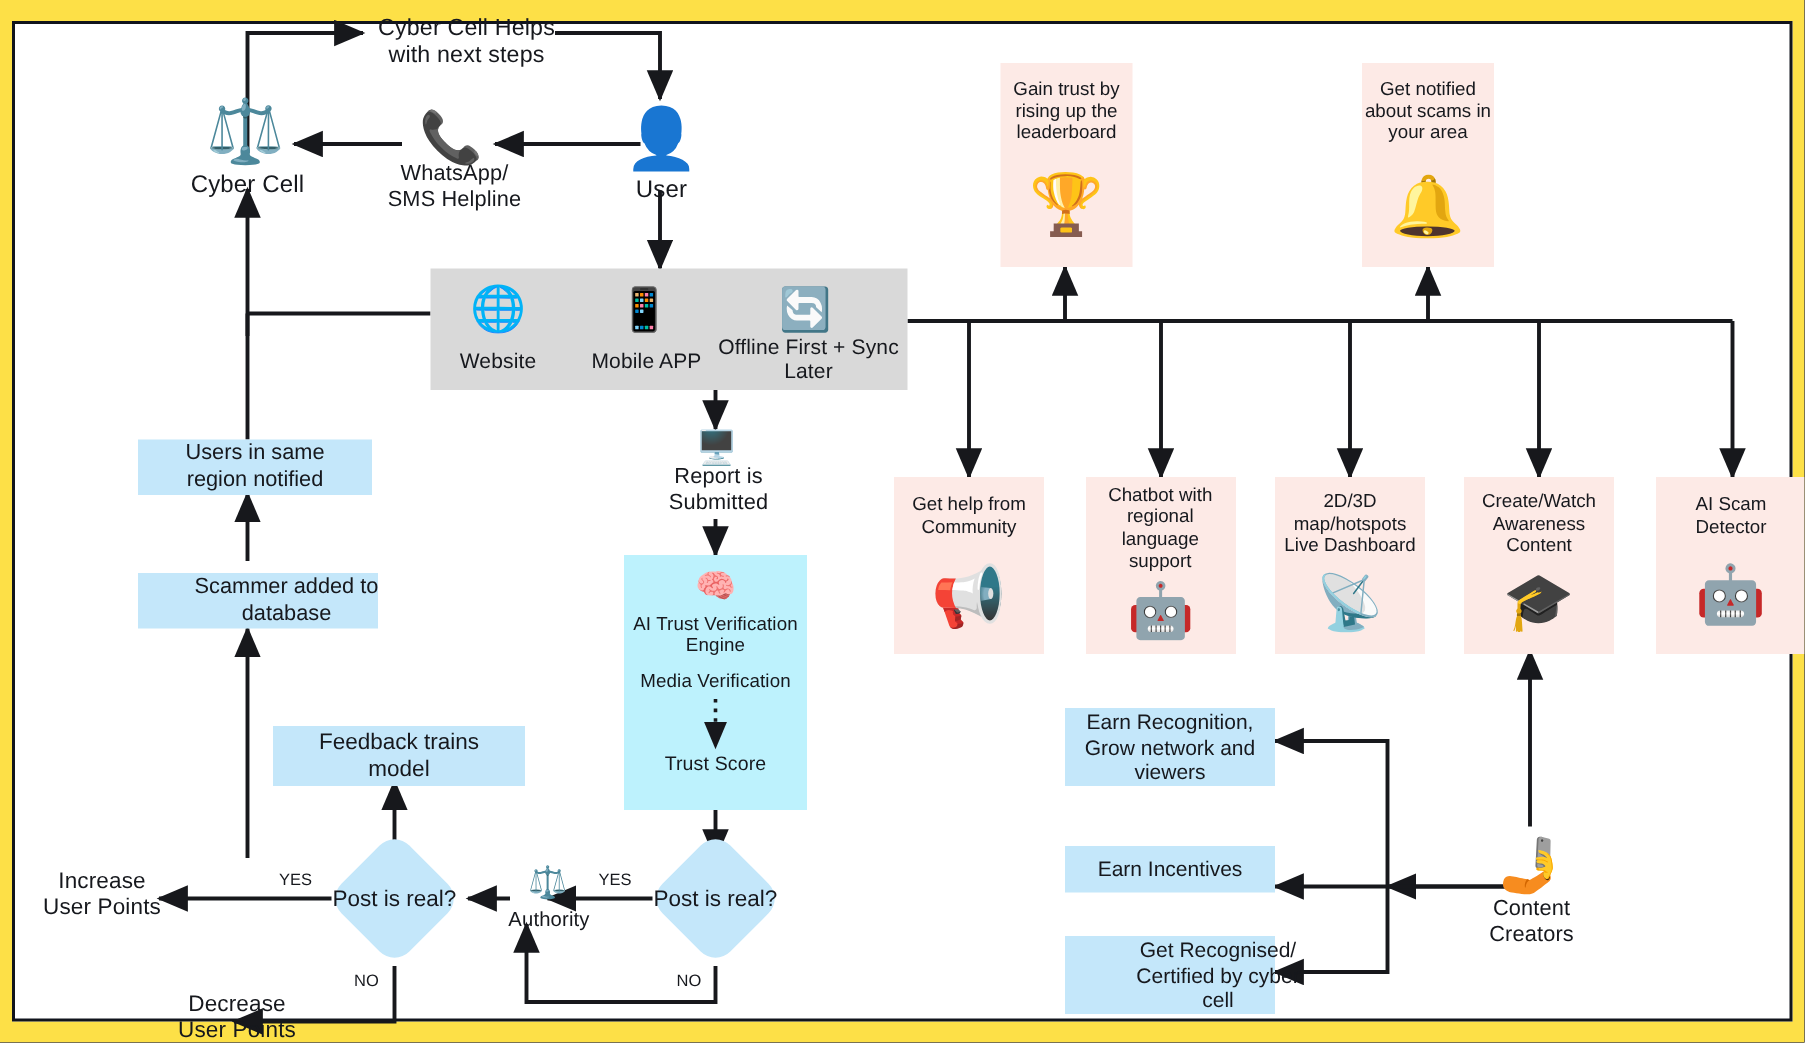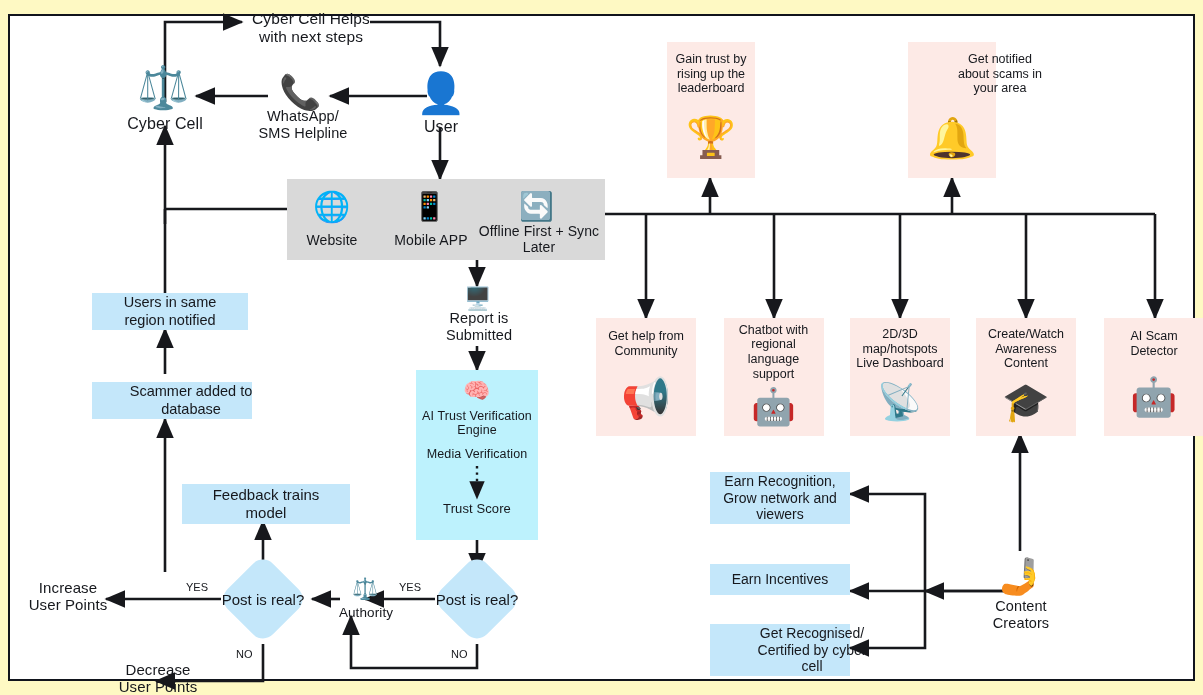--- a/index.html
+++ b/index.html
@@ -1,18 +1,18 @@
 <!DOCTYPE html>
 <html><head>
 <meta charset="utf-8">
 <style>
   html,body{margin:0;padding:0;background:#12151d;}
   body{font-family:"Liberation Sans", sans-serif;}
   #canvas{
-    position:relative;width:1203px;height:695px;background:#fef9c3;
+    position:relative;width:1203px;height:695px;background:#fde047;
     overflow:hidden;
   }
   #sheet{
     position:absolute;left:8px;top:14px;width:1187px;height:667px;
     background:#ffffff;border:2px solid #11141c;box-sizing:border-box;
   }
   .node{position:absolute;box-sizing:border-box;}
   .lbl{
     position:absolute;text-align:center;color:#16181d;
     line-height:1.15;letter-spacing:.1px;white-space:pre-line;
@@ -180,21 +180,21 @@
     <div class="smalllbl" style="left:389px;top:565px;">YES</div>
     <div class="smalllbl" style="left:441px;top:632px;">NO</div>
 
     <div class="node box-pink" style="left:657px;top:26px;width:88px;height:136px;"></div>
     <div class="boxtext" style="left:657px;top:30px;width:88px;height:56px;font-size:12.5px;">Gain trust by
 rising up the
 leaderboard</div>
     <div class="em" style="left:673px;top:88px;width:56px;height:66px;font-size:40px;">🏆</div>
 
     <div class="node box-pink" style="left:898px;top:26px;width:88px;height:136px;"></div>
-    <div class="boxtext" style="left:898px;top:30px;width:88px;height:56px;font-size:12.5px;padding-left:48px;">Get notified
+    <div class="boxtext" style="left:898px;top:30px;width:88px;height:56px;font-size:12.5px;">Get notified
 about scams in
 your area</div>
     <div class="em" style="left:914px;top:90px;width:56px;height:64px;font-size:40px;">🔔</div>
 
     <div class="node box-pink" style="left:586px;top:302px;width:100px;height:118px;"></div>
     <div class="boxtext" style="left:586px;top:308px;width:100px;height:40px;font-size:12.5px;">Get help from
 Community</div>
     <div class="em" style="left:606px;top:352px;width:60px;height:60px;font-size:40px;">📢</div>
 
     <div class="node box-pink" style="left:714px;top:302px;width:100px;height:118px;"></div>

